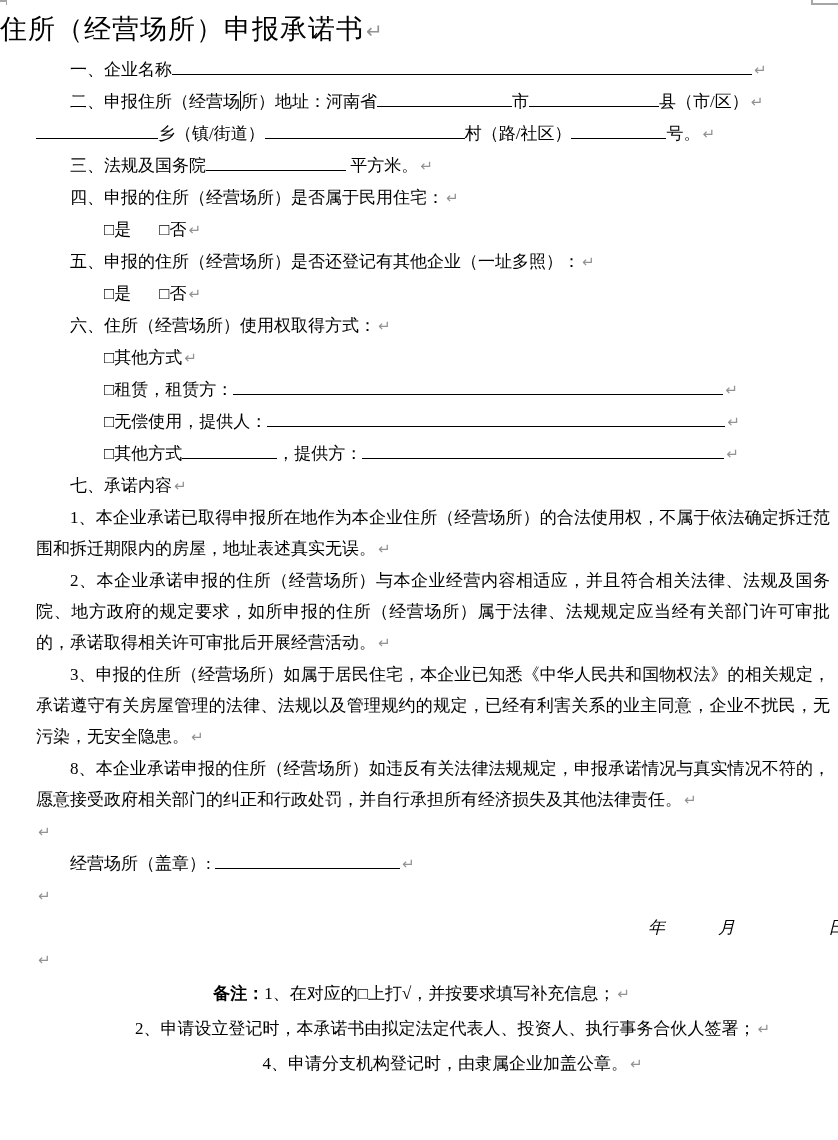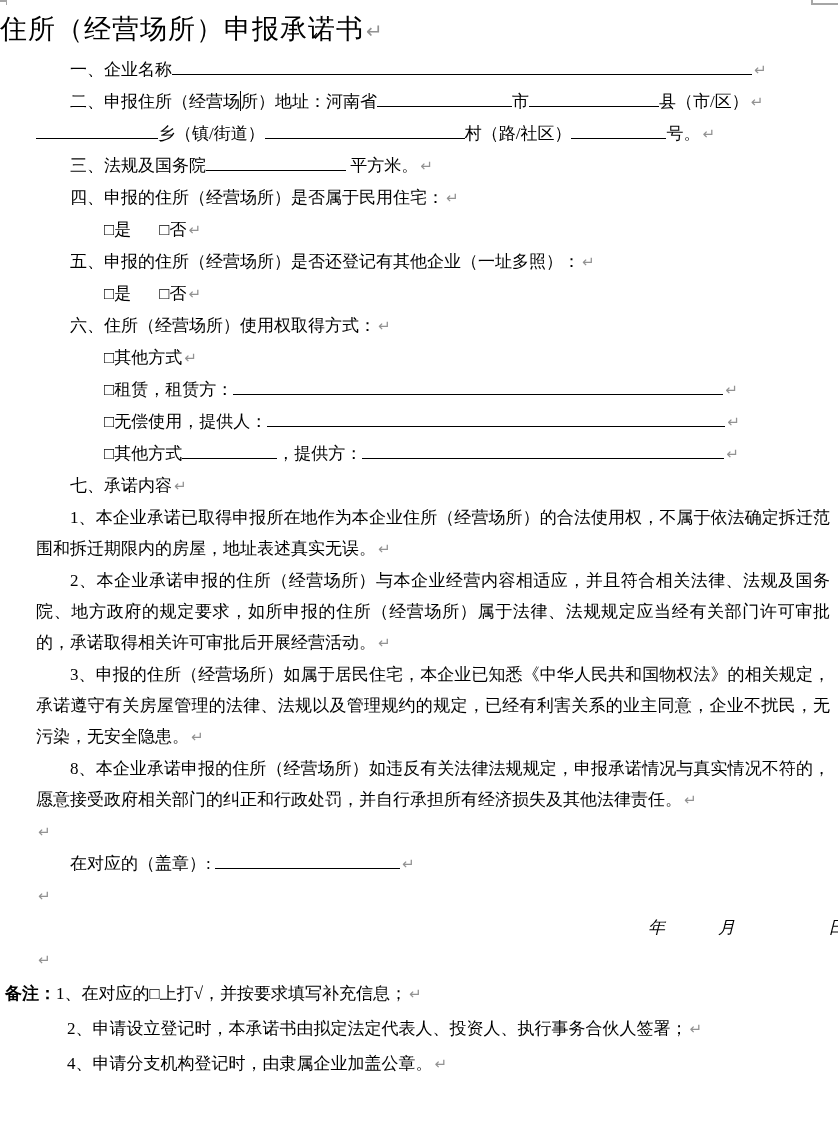--- a/index.html
+++ b/index.html
@@ -50,21 +50,21 @@
   .gap28{display:inline-block;width:28px;}
   .para{
     line-height:31px;margin:0;text-align:justify;text-indent:34px;
     white-space:normal;
   }
   .sp-line{height:32px;line-height:32px;}
   .date-line{height:32px;line-height:32px;padding-left:612px;white-space:nowrap;font-style:italic;}
   .gap53{display:inline-block;width:53px;}
   .gap93{display:inline-block;width:93px;}
   .sig-line{height:32px;line-height:32px;padding-left:34px;white-space:nowrap;}
-  .notes .ln{line-height:35px;height:35px;}
+  .notes .ln{line-height:35px;height:35px;text-align:center;}
   .notes{padding-left:5px;}
   .notes-label{font-weight:bold;}
   .note-cont{padding-left:62px;}
 </style>
 </head>
 <body>
 
 <div class="page">
   <div class="frag-tl"></div>
   <div class="frag-tr"></div>
@@ -126,21 +126,21 @@
     </div>
 
     <p class="para"><span>1、本企业承诺已取得申报所在地作为本企业住所（经营场所）的合法使用权，不属于依法确定拆迁范围和拆迁期限内的房屋，地址表述真实无误。</span><span class="pil">↵</span></p>
     <p class="para"><span>2、本企业承诺申报的住所（经营场所）与本企业经营内容相适应，并且符合相关法律、法规及国务院、地方政府的规定要求，如所申报的住所（经营场所）属于法律、法规规定应当经有关部门许可审批的，承诺取得相关许可审批后开展经营活动。</span><span class="pil">↵</span></p>
     <p class="para"><span>3、申报的住所（经营场所）如属于居民住宅，本企业已知悉《中华人民共和国物权法》的相关规定，承诺遵守有关房屋管理的法律、法规以及管理规约的规定，已经有利害关系的业主同意，企业不扰民，无污染，无安全隐患。</span><span class="pil">↵</span></p>
     <p class="para"><span>8、本企业承诺申报的住所（经营场所）如违反有关法律法规规定，申报承诺情况与真实情况不符的，愿意接受政府相关部门的纠正和行政处罚，并自行承担所有经济损失及其他法律责任。</span><span class="pil">↵</span></p>
 
     <div class="sp-line"><span class="pil">↵</span></div>
 
     <div class="sig-line">
-      <span>在对应的（盖章）: </span><span class="blank u185"></span><span class="pil">↵</span>
+      <span>经营场所（盖章）: </span><span class="blank u185"></span><span class="pil">↵</span>
     </div>
 
     <div class="sp-line"><span class="pil">↵</span></div>
 
     <div class="date-line">
       <span>年</span><span class="gap53"></span><span>月</span><span class="gap93"></span><span>日</span><span class="pil">↵</span>
     </div>
 
     <div class="sp-line"><span class="pil">↵</span></div>
   </div>

